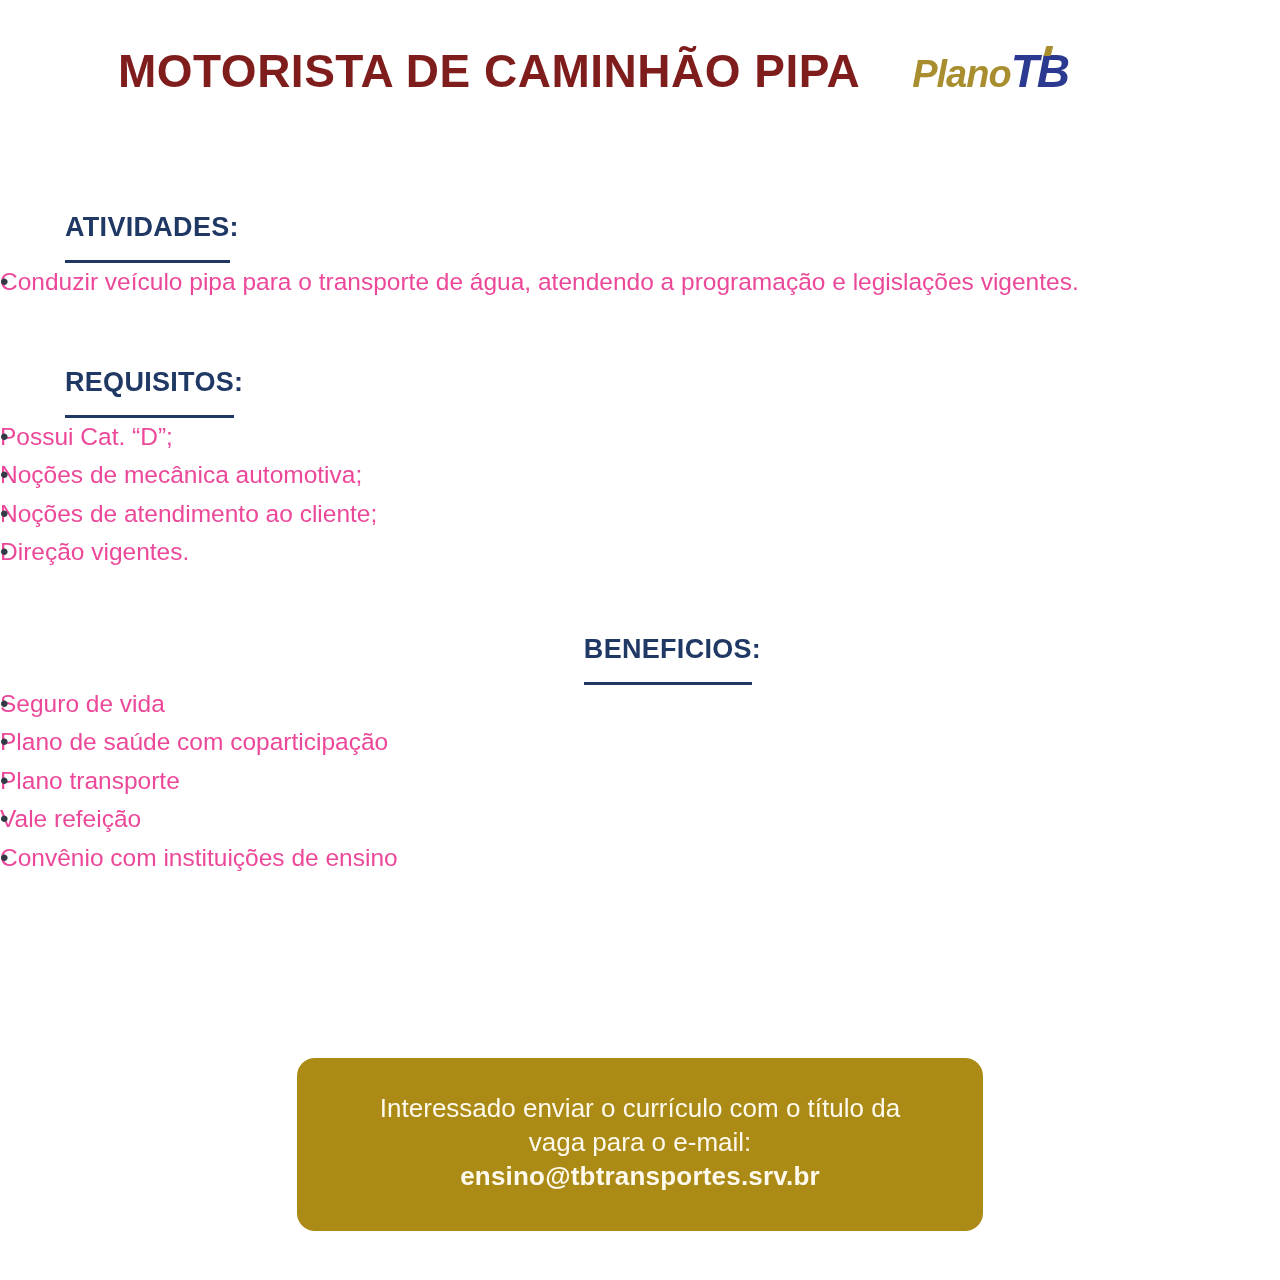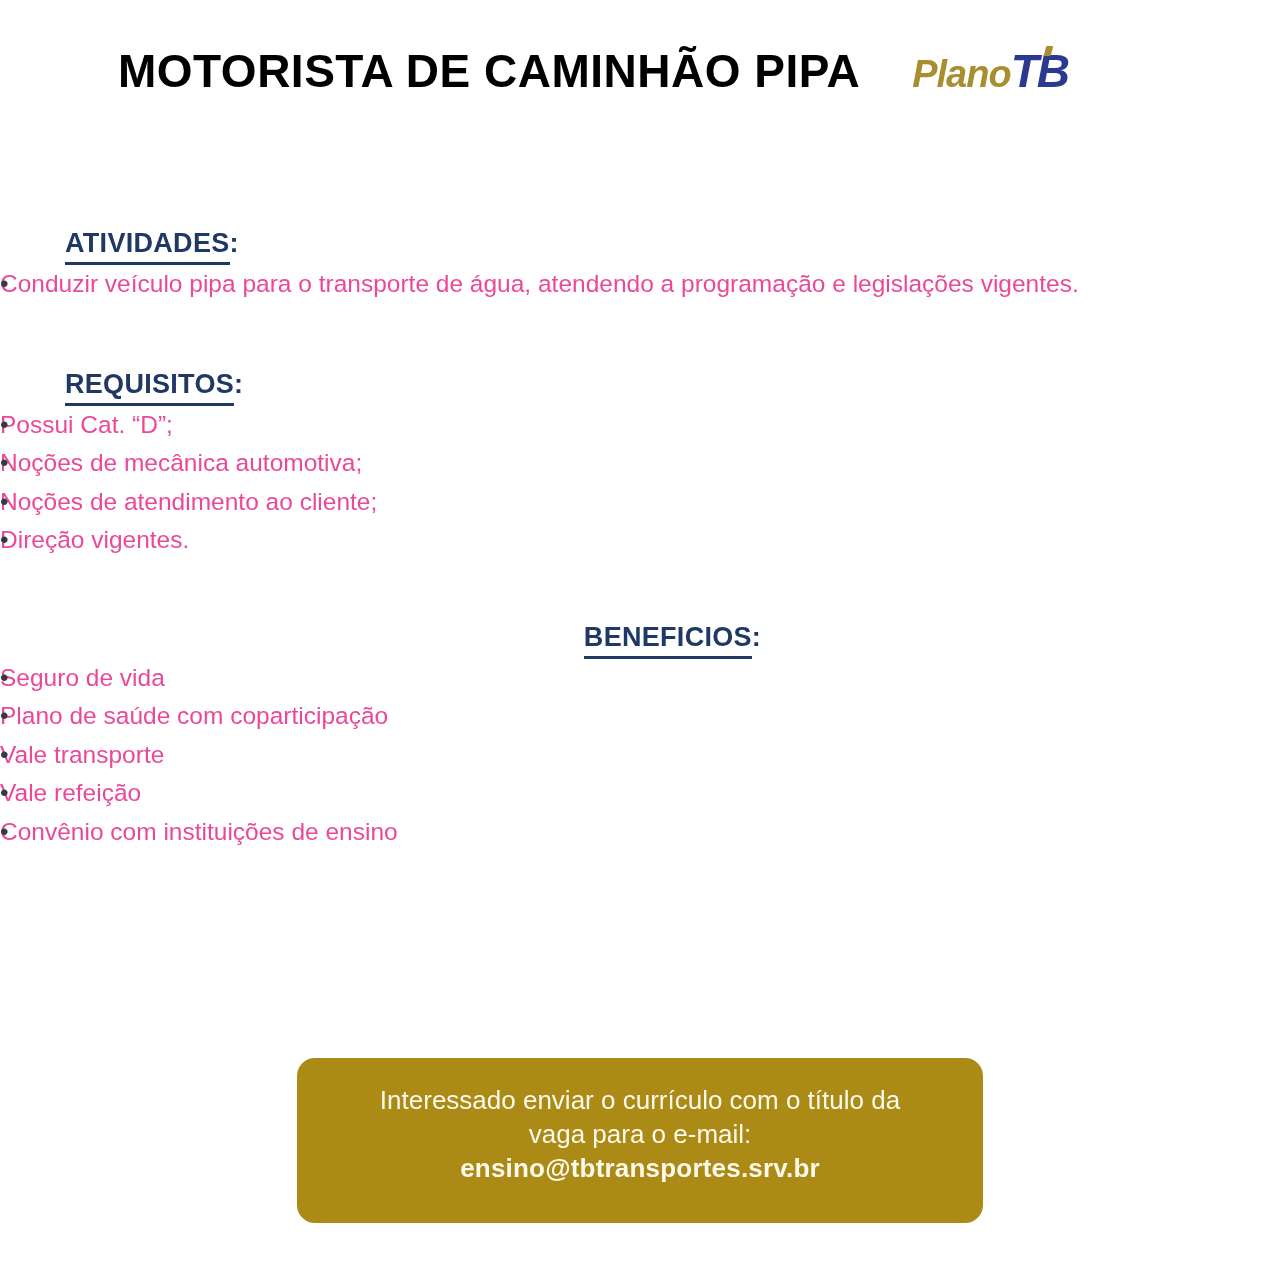--- a/index.html
+++ b/index.html
@@ -15,26 +15,26 @@
     background: #ffffff;
     overflow: hidden;
   }
   
   .header {
     display: flex;
     align-items: flex-start;
     padding-top: 46px;
   }
   .title {
-    margin: 0 0 16px 118px;
+    margin: 0 0 0 118px;
     font-size: 46px;
     line-height: 1.1;
     font-weight: 700;
     letter-spacing: 0.5px;
-    color: #000000;
+    color: #7f1d1d;
     white-space: nowrap;
   }
   .logo {
     margin-left: 52px;
     margin-top: 2px;
     white-space: nowrap;
     font-style: italic;
     position: relative;
     line-height: 1;
   }
@@ -65,21 +65,21 @@
   .section-heading {
     margin: 0;
     font-size: 27px;
     font-weight: 700;
     color: #1f3864;
     letter-spacing: 0.3px;
   }
   .heading-underline {
     display: inline-block;
     border-bottom: 3px solid #1f3864;
-    padding-bottom: 3px;
+    padding-bottom: 17px;
   }
   .sec-atividades .section-heading { margin: 115px 0 0 65px; }
   .sec-requisitos .section-heading { margin: 66px 0 0 65px; }
   .sec-beneficios .section-heading { margin: 62px 0 0 65px; text-align: center; }
 
   ul.bullets {
     list-style: none;
     margin: 0;
     padding: 0;
     color: #ec4899;
@@ -124,21 +124,21 @@
     left: 297px;
     top: 1058px;
     width: 686px;
     height: 140px;
     background: #ab8a15;
     border-radius: 18px;
     color: #fdf9ec;
     text-align: center;
     font-size: 26px;
     line-height: 34px;
-    padding-top: 25px;
+    padding-top: 33px;
     box-sizing: content-box;
   }
   .cta-email {
     font-weight: 700;
     letter-spacing: 0.2px;
   }
 </style>
 </head>
 <body>
 
@@ -167,21 +167,21 @@
       <li>Noções de atendimento ao cliente;</li>
       <li>Direção vigentes.</li>
     </ul>
   </section>
 
   <section class="sec-beneficios">
     <h2 class="section-heading"><span class="heading-underline">BENEFICIOS</span><span>:</span></h2>
     <ul class="bullets bullets-beneficios">
       <li>Seguro de vida</li>
       <li>Plano de saúde com coparticipação</li>
-      <li>Vale transporte</li>
+      <li>Plano transporte</li>
       <li>Vale refeição</li>
       <li>Convênio com instituições de ensino</li>
     </ul>
   </section>
 
   <div class="cta-box">
     <div>Interessado enviar o currículo com o título da</div>
     <div>vaga para o e-mail:</div>
     <div class="cta-email">ensino@tbtransportes.srv.br</div>
   </div>

